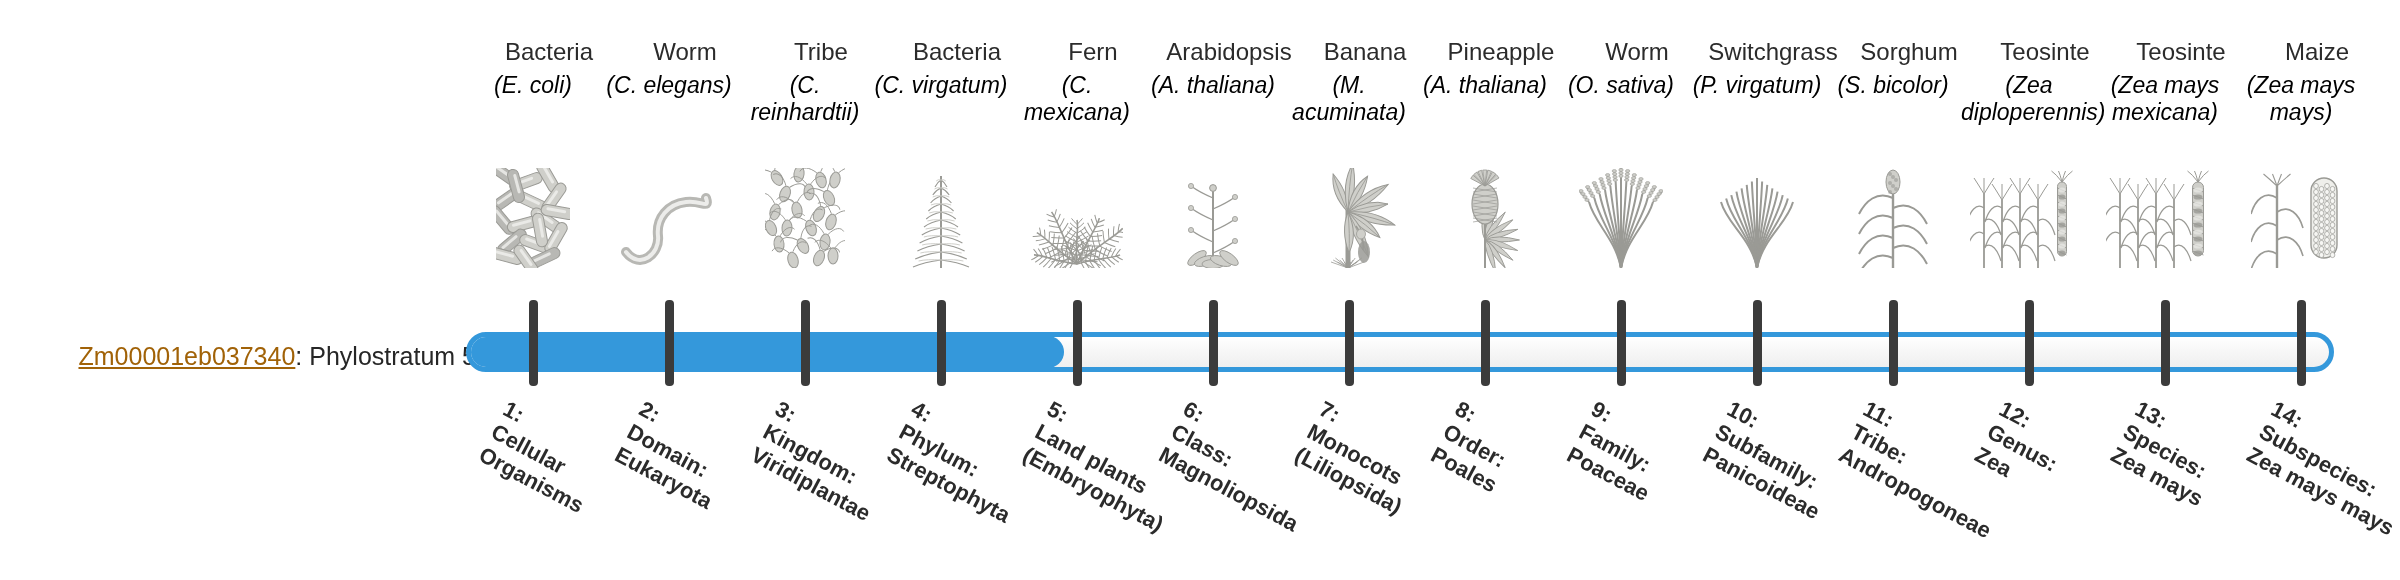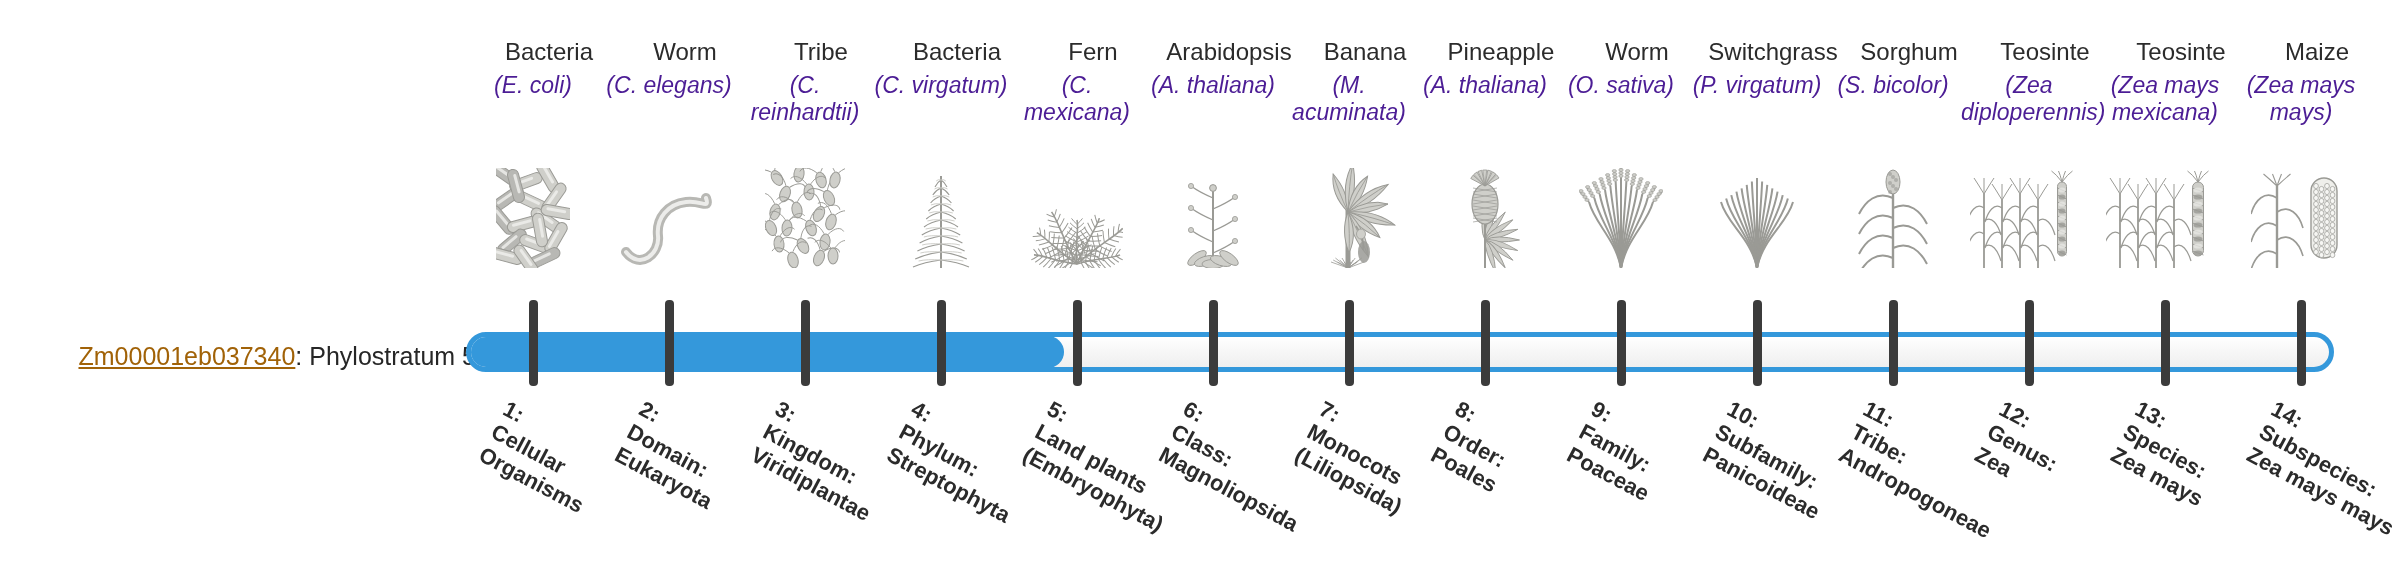--- a/index.html
+++ b/index.html
@@ -45,21 +45,21 @@
     line-height:28px;
     color:#2b2b2b;
   }
   .sci-name{
     position:absolute;
     top:72px;left:0;width:136px;
     text-align:center;
     font-size:23px;
     line-height:27px;
     font-style:italic;
-    color:#4c1d95;
+    color:#000000;
   }
 
   
   .organism{
     position:absolute;
     top:168px;left:0;width:136px;height:100px;
     display:flex;align-items:flex-end;justify-content:center;
   }
   .organism svg{display:block;}
 

